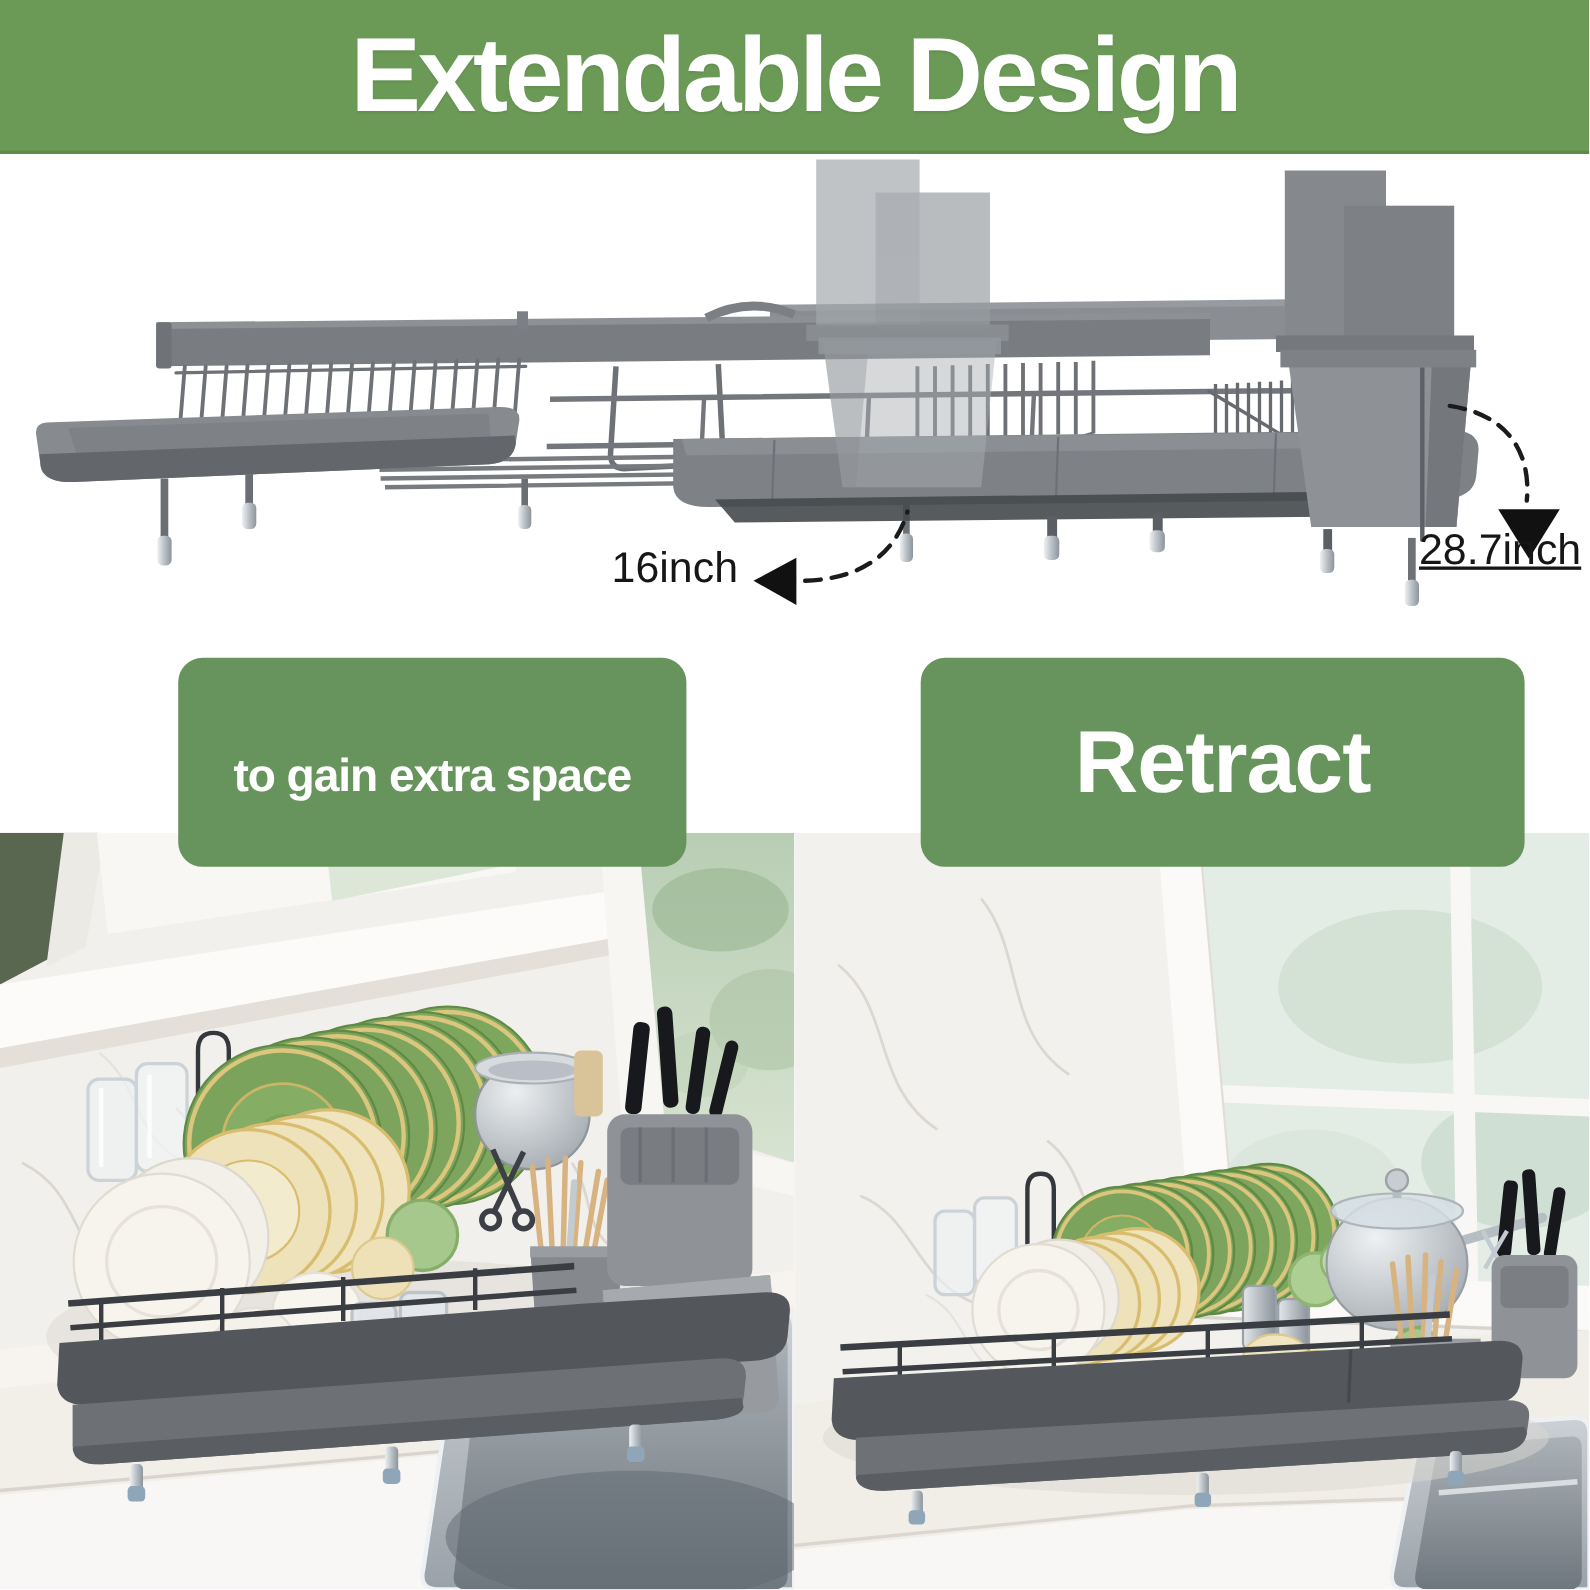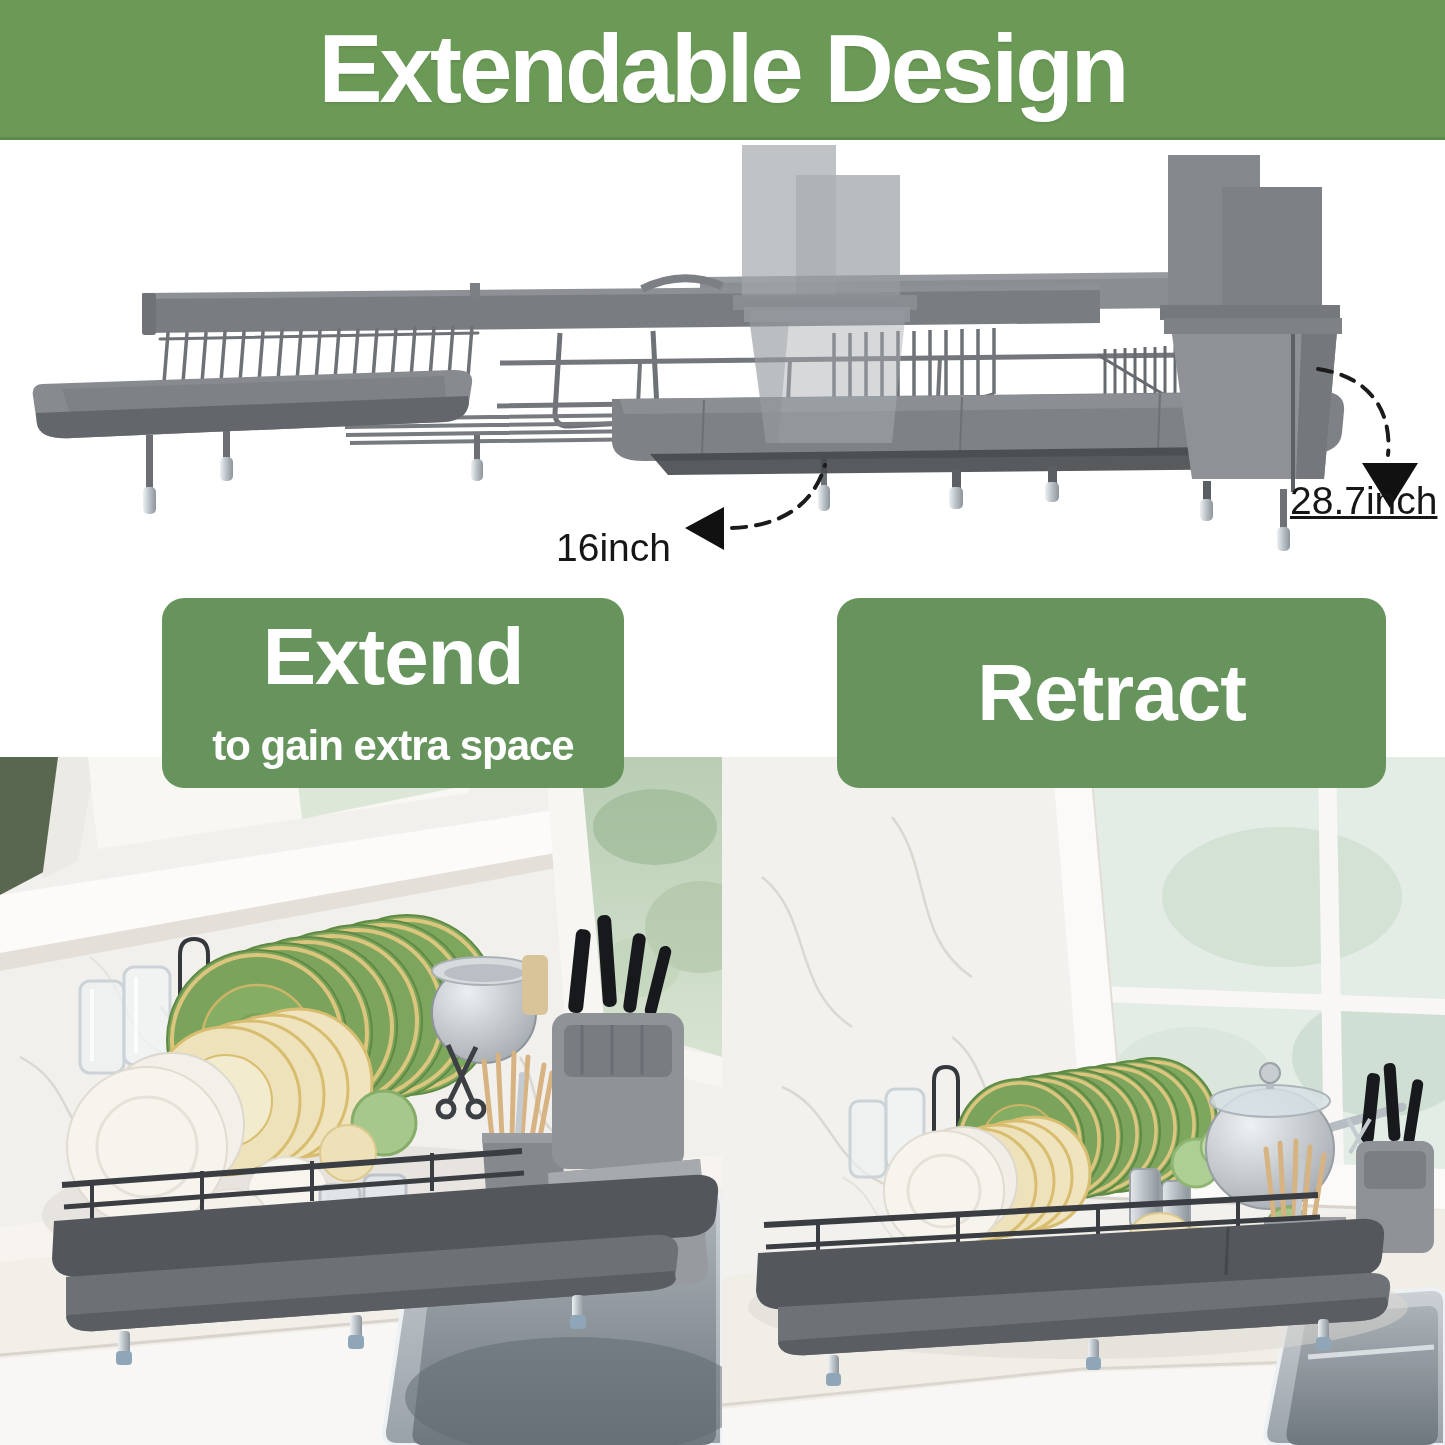--- a/index.html
+++ b/index.html
@@ -6,21 +6,21 @@
   .stage{position:relative;width:1445px;height:1445px;overflow:hidden;background:#ffffff;
          font-family:"Liberation Sans","DejaVu Sans",sans-serif;text-align:center;}
   
   .banner{position:absolute;left:0;top:0;width:1445px;height:137px;background:#6b9a57;
           border-bottom:3px solid #5e8a4b;display:flex;align-items:center;justify-content:center;}
   .banner-title{color:#ffffff;font-size:96px;font-weight:700;letter-spacing:-3px;
                 text-shadow:0 2px 2px rgba(0,0,0,0.08);white-space:nowrap;}
   
   .diagram-svg{position:absolute;left:0;top:137px;width:1445px;height:620px;}
   .measure{position:absolute;color:#161616;font-size:39px;font-weight:400;white-space:nowrap;z-index:4;}
-  #m-retracted{left:556px;top:526px;}
+  #m-retracted{left:556px;top:495px;}
   #m-extended{left:1290px;top:479px;text-decoration:underline;}
   
   .card{position:absolute;top:598px;height:190px;background:#67945c;border-radius:22px;color:#ffffff;
         display:flex;flex-direction:column;align-items:center;justify-content:center;z-index:5;}
   #card-extend{left:162px;width:462px;}
   #card-retract{left:837px;width:549px;}
   .card-title{font-size:80px;font-weight:700;line-height:1.02;letter-spacing:-1px;}
   .card-sub{font-size:42px;font-weight:700;margin-top:24px;letter-spacing:-1px;}
   
   .photos{position:absolute;left:0;top:757px;width:1445px;height:688px;display:flex;z-index:1;}
@@ -155,21 +155,20 @@
       <polygon points="724,370 724,413 685,391" fill="#111111"></polygon>
       <path d="M1318,232 C1372,240 1392,276 1388,318" fill="none" stroke="#1b1b1b" stroke-width="4" stroke-dasharray="14 10" stroke-linecap="round"></path>
       <polygon points="1362,326 1418,326 1390,371" fill="#111111"></polygon>
     </g>
   </svg>
 
   <div class="measure" id="m-retracted">16inch</div>
   <div class="measure" id="m-extended">28.7inch</div>
 
   <div class="card" id="card-extend">
-    <div class="card-title">Extend</div>
     <div class="card-sub">to gain extra space</div>
   </div>
   <div class="card" id="card-retract">
     <div class="card-title">Retract</div>
   </div>
 
   <div class="photos">
 
     <svg width="722" height="688" viewBox="0 0 722 688">
       <defs>

